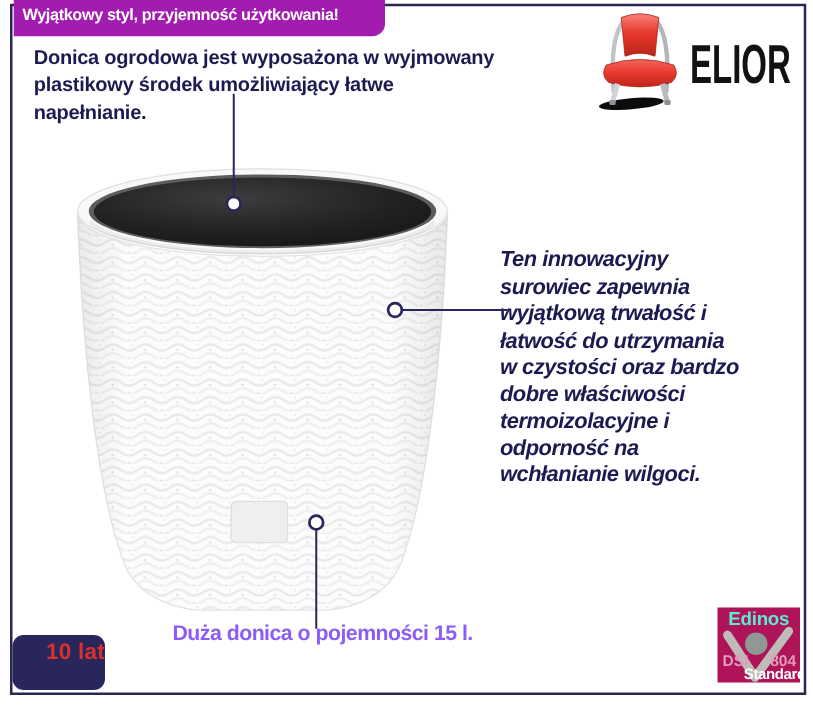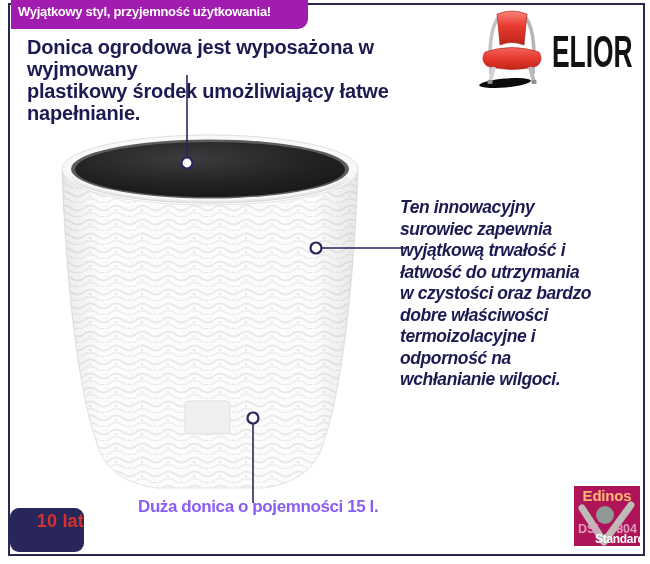--- a/index.html
+++ b/index.html
@@ -11,21 +11,21 @@
          border:2px solid #2b2753;box-sizing:border-box;z-index:1;}
 
   
   .banner{position:absolute;left:0;top:0;width:297px;height:29px;background:#a21caf;
           border-bottom-right-radius:10px;z-index:6;
           color:#ffffff;font-size:13px;font-weight:bold;line-height:23px;
           padding-left:7px;letter-spacing:-0.3px;box-sizing:border-box;white-space:nowrap;margin-left:11px;}
 
   
   .para{position:absolute;color:#1d1a52;font-weight:bold;white-space:pre-line;z-index:4;}
-  .para1{left:27px;top:36px;width:440px;font-size:20px;line-height:22px;letter-spacing:-0.2px;}
+  .para1{left:27px;top:36px;width:440px;font-size:16px;line-height:22px;letter-spacing:-0.2px;}
   .para2{left:400px;top:197px;width:235px;font-size:17.5px;line-height:21.5px;letter-spacing:-0.4px;font-style:italic;}
   .caption{position:absolute;left:138px;top:497px;color:#8b5cf6;font-weight:bold;
            font-size:17px;letter-spacing:-0.4px;z-index:4;white-space:nowrap;}
 
   
   .chair{position:absolute;left:477px;top:10px;width:70px;height:80px;z-index:4;}
   .brandname{position:absolute;left:552px;top:30px;font-size:44px;line-height:44px;
              font-weight:bold;color:#121212;transform:scaleX(0.6);transform-origin:left top;
              letter-spacing:0px;z-index:4;white-space:nowrap;}
 
@@ -38,21 +38,21 @@
   
   .warranty{position:absolute;left:10px;top:508px;width:74px;height:44px;background:#29265c;
             border-radius:9px;z-index:6;text-align:right;box-sizing:border-box;padding-top:3px;}
   .warranty .w1{color:#d6312d;font-size:18px;font-weight:bold;line-height:21px;letter-spacing:0.2px;}
   .warranty .w2{color:#ffffff;font-size:13px;font-weight:bold;line-height:17px;letter-spacing:-0.3px;margin-top:21px;}
 
   
   .edinos{position:absolute;left:574px;top:486px;width:66px;height:60px;background:#b01458;
           z-index:6;overflow:hidden;}
   .edinos .etitle{position:absolute;left:0;top:1px;width:100%;text-align:center;
-                  color:#fdba74;font-size:15px;font-weight:bold;letter-spacing:-0.2px;}
+                  color:#5eead4;font-size:15px;font-weight:bold;letter-spacing:-0.2px;}
   .edinos .edsi{position:absolute;left:4px;top:36px;color:#de9bbd;font-size:12.5px;font-weight:bold;}
   .edinos .e804{position:absolute;right:3px;top:36px;color:#de9bbd;font-size:12.5px;font-weight:bold;}
   .edinos .estd{position:absolute;left:16px;bottom:0px;width:100%;text-align:center;
                 color:#ffffff;font-size:12px;font-weight:bold;letter-spacing:-0.3px;}
   .edinos svg{position:absolute;left:0;top:0;}
 </style>
 </head>
 <body>
 
 <div id="stage">

